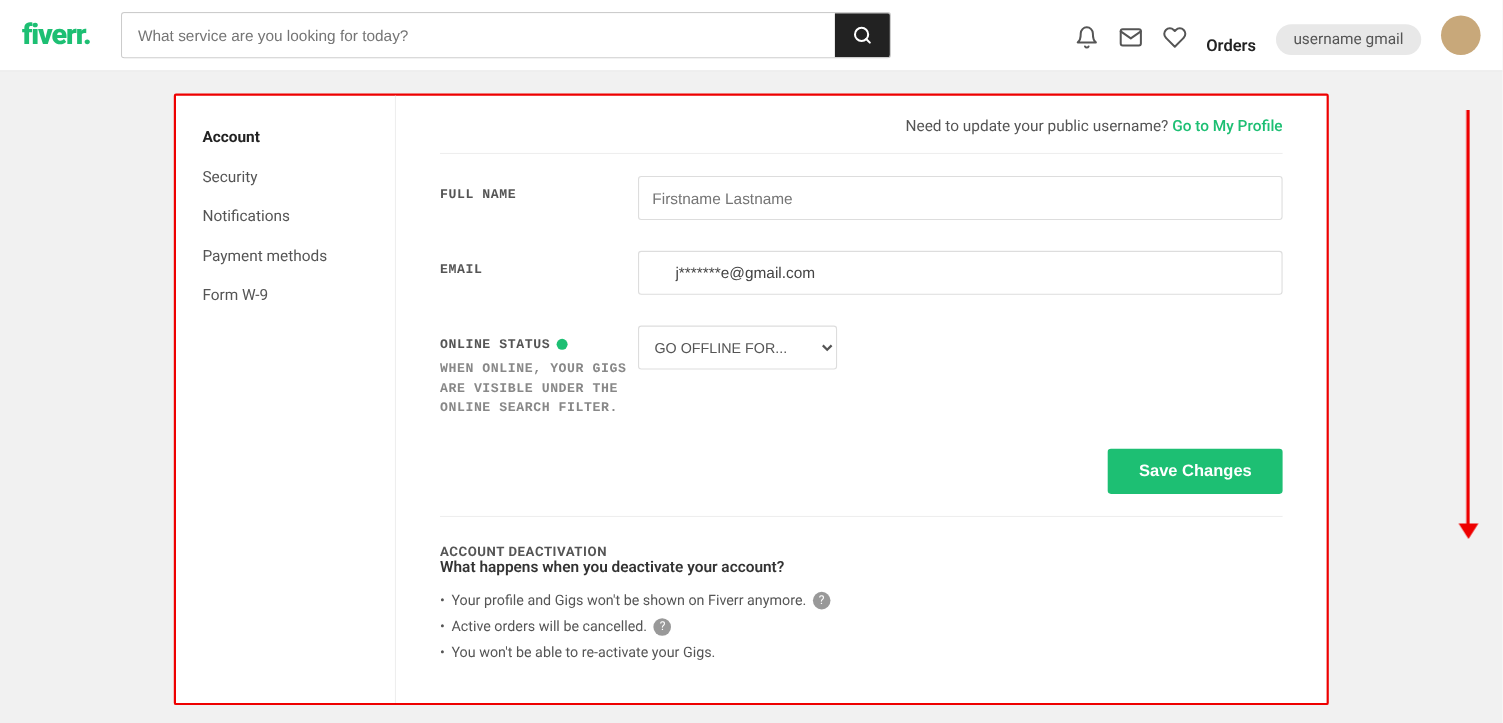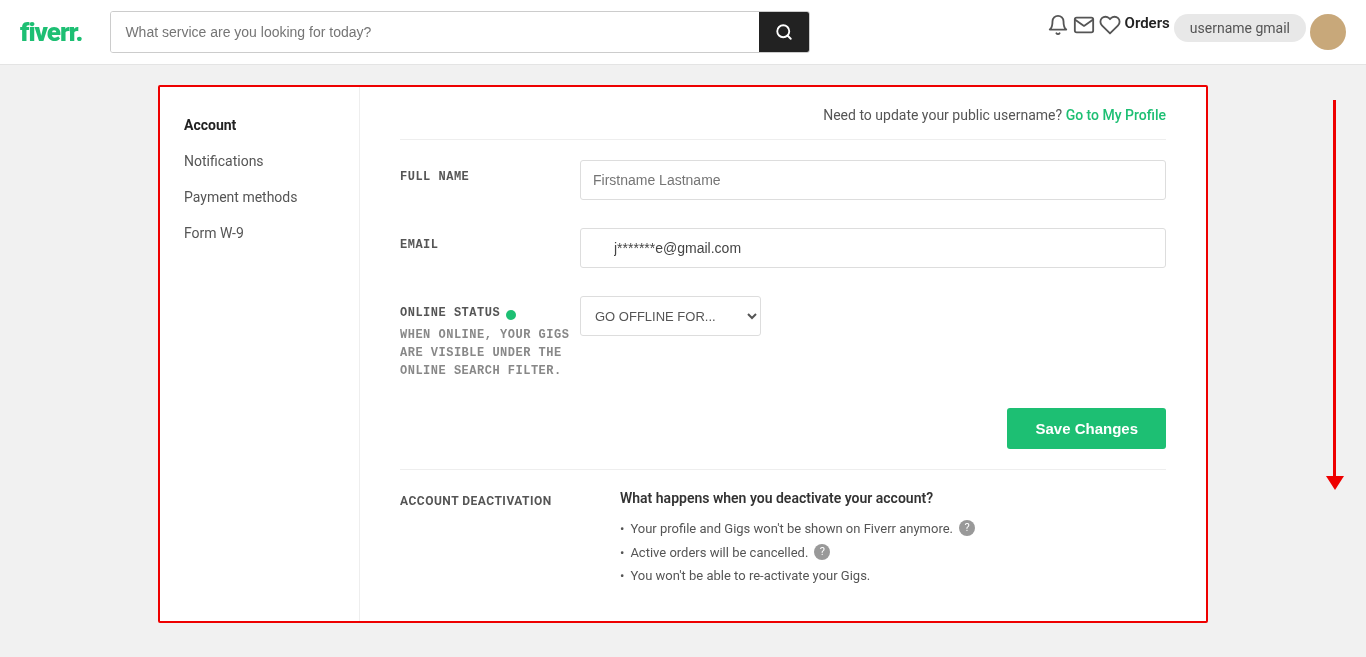--- a/index.html
+++ b/index.html
@@ -47,22 +47,22 @@
       width: 50px;
       cursor: pointer;
       display: flex;
       align-items: center;
       justify-content: center;
       color: #fff;
       font-size: 16px;
     }
     .header-icons {
       display: flex;
-      align-items: flex-start;
-      gap: 4px;
+      align-items: flex-end;
+      gap: 18px;
       margin-left: auto;
     }
     .header-icon {
       font-size: 20px;
       color: #555;
       cursor: pointer;
     }
     .orders-link {
       font-size: 15px;
       font-weight: 600;
@@ -168,21 +168,21 @@
       color: #aaa;
       outline: none;
     }
 
     .online-status-row {
       display: flex;
       align-items: flex-start;
     }
     .label-with-dot {
       display: flex;
-      align-items: flex-end;
+      align-items: center;
       gap: 6px;
     }
     .green-dot {
       width: 10px;
       height: 10px;
       background: #1dbf73;
       border-radius: 50%;
       display: inline-block;
     }
     .status-description {
@@ -219,22 +219,22 @@
       border-radius: 3px;
       padding: 12px 28px;
       font-size: 15px;
       font-weight: 600;
       cursor: pointer;
     }
 
     
     .deactivation-row {
       display: flex;
-      gap: 40px;
       margin-top: 10px;
+      flex-direction: column;
     }
     .deactivation-label {
       width: 180px;
       font-size: 12px;
       font-weight: 700;
       color: #555;
       letter-spacing: 0.5px;
       text-transform: uppercase;
       flex-shrink: 0;
       padding-top: 4px;
@@ -339,20 +339,23 @@
 </header>
 
 <div class="main">
   <div class="settings-container">
 
     <nav class="sidebar">
       <div class="sidebar-item active">
         <span>Account</span>
       </div>
       <div class="sidebar-item">
+        <span>Security</span>
+      </div>
+      <div class="sidebar-item">
         <span>Notifications</span>
       </div>
       <div class="sidebar-item">
         <span>Payment methods</span>
       </div>
       <div class="sidebar-item">
         <span>Form W-9</span>
       </div>
     </nav>
 

